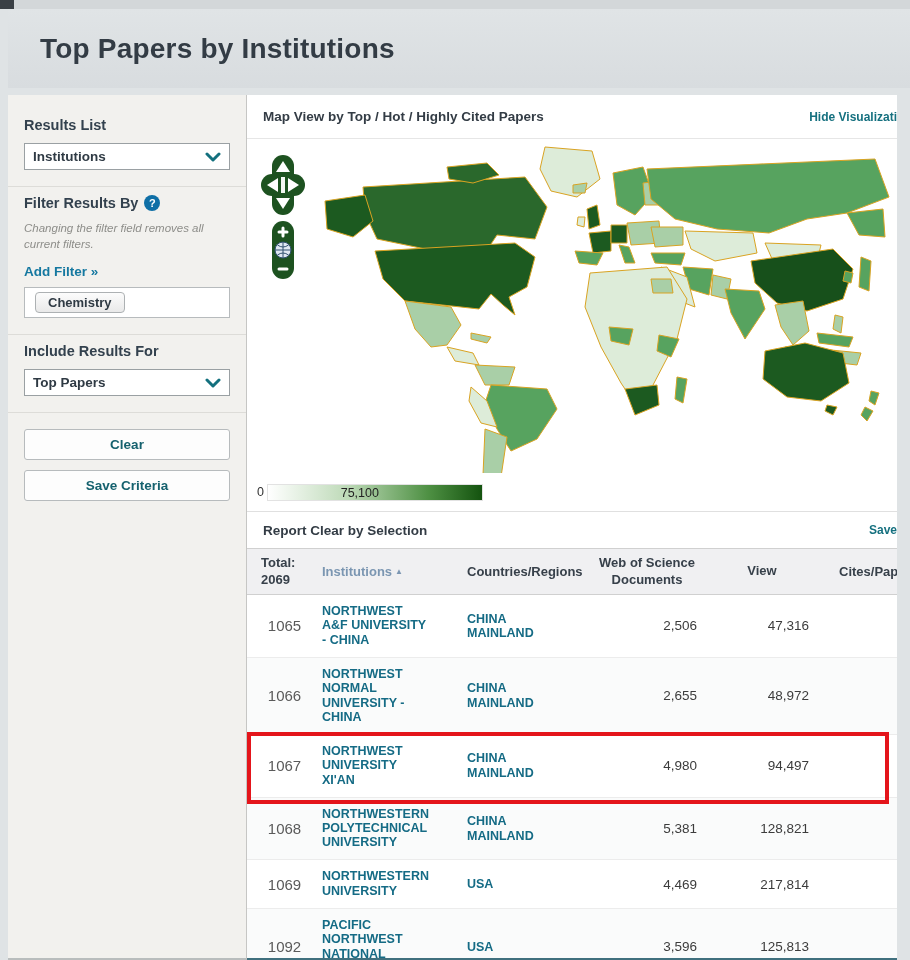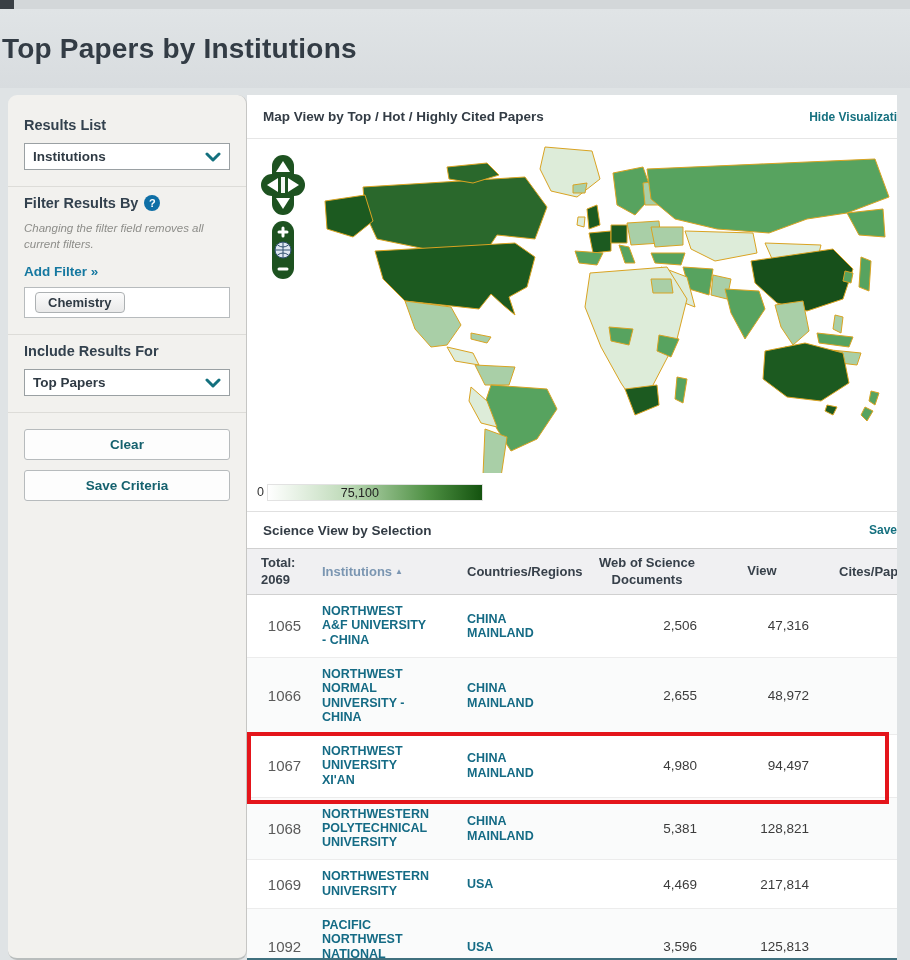--- a/index.html
+++ b/index.html
@@ -7,32 +7,32 @@
   body {
     font-family: "Liberation Sans", sans-serif;
     background:#dfe3e5;
     position:relative;
     overflow:hidden;
     color:#333c45;
   }
   .top-strip { position:absolute; top:0; left:0; right:0; height:9px; background:#d3d7d9; }
   .corner-square { position:absolute; top:0; left:0; width:14px; height:9px; background:#3a4045; }
   .app-header {
-    position:absolute; top:9px; left:0; right:0; height:79px;
+    position:absolute; top:9px; left:8px; right:0; height:79px;
     background:linear-gradient(#e0e4e6,#d8dcdf);
-    display:flex; align-items:center; padding-left:2px;
+    display:flex; align-items:center; padding-left:32px;
   }
   .app-title { font-size:28px; font-weight:bold; color:#333c45; letter-spacing:0.2px; }
 
   .content { position:absolute; top:95px; left:8px; right:13px; bottom:0; display:flex; }
 
   
   .sidebar {
     width:239px; background:#f2f1ee; border-right:1px solid #c6c6c4;
-    flex-shrink:0; padding-top:14px; border-bottom:2px solid #b9bdbd;border-radius:9px;
+    flex-shrink:0; padding-top:14px; border-bottom:2px solid #b9bdbd;
   }
   .side-section { padding:8px 16px 16px 16px; }
   .side-divider { border-top:1px solid #dddcd8; }
   .side-label { font-size:14.5px; font-weight:bold; color:#33414e; margin-bottom:10px; display:flex; align-items:center; gap:6px; }
   .dropdown {
     background:#fff; border:1px solid #9aa0a3; height:27px;
     display:flex; align-items:center; justify-content:space-between;
     padding:0 8px; cursor:pointer;
   }
   .dropdown-value { font-size:13.5px; font-weight:bold; color:#2f3a44; }
@@ -304,21 +304,21 @@
     </div>
 
     <div class="legend-row">
       <span class="legend-min">0</span>
       <div class="legend-bar">
         <span class="legend-max">75,100</span>
       </div>
     </div>
 
     <div class="report-bar">
-      <span class="panel-bar-title">Science View by Selection</span>
+      <span class="panel-bar-title">Report Clear by Selection</span>
       <span class="teal-link">Save</span>
     </div>
 
     <div class="grid-row table-head">
       <div class="th th-total">
         <div>Total:</div>
         <div>2069</div>
       </div>
       <div class="th th-inst">
         <span>Institutions</span><span class="sort-arrow">▲</span>

